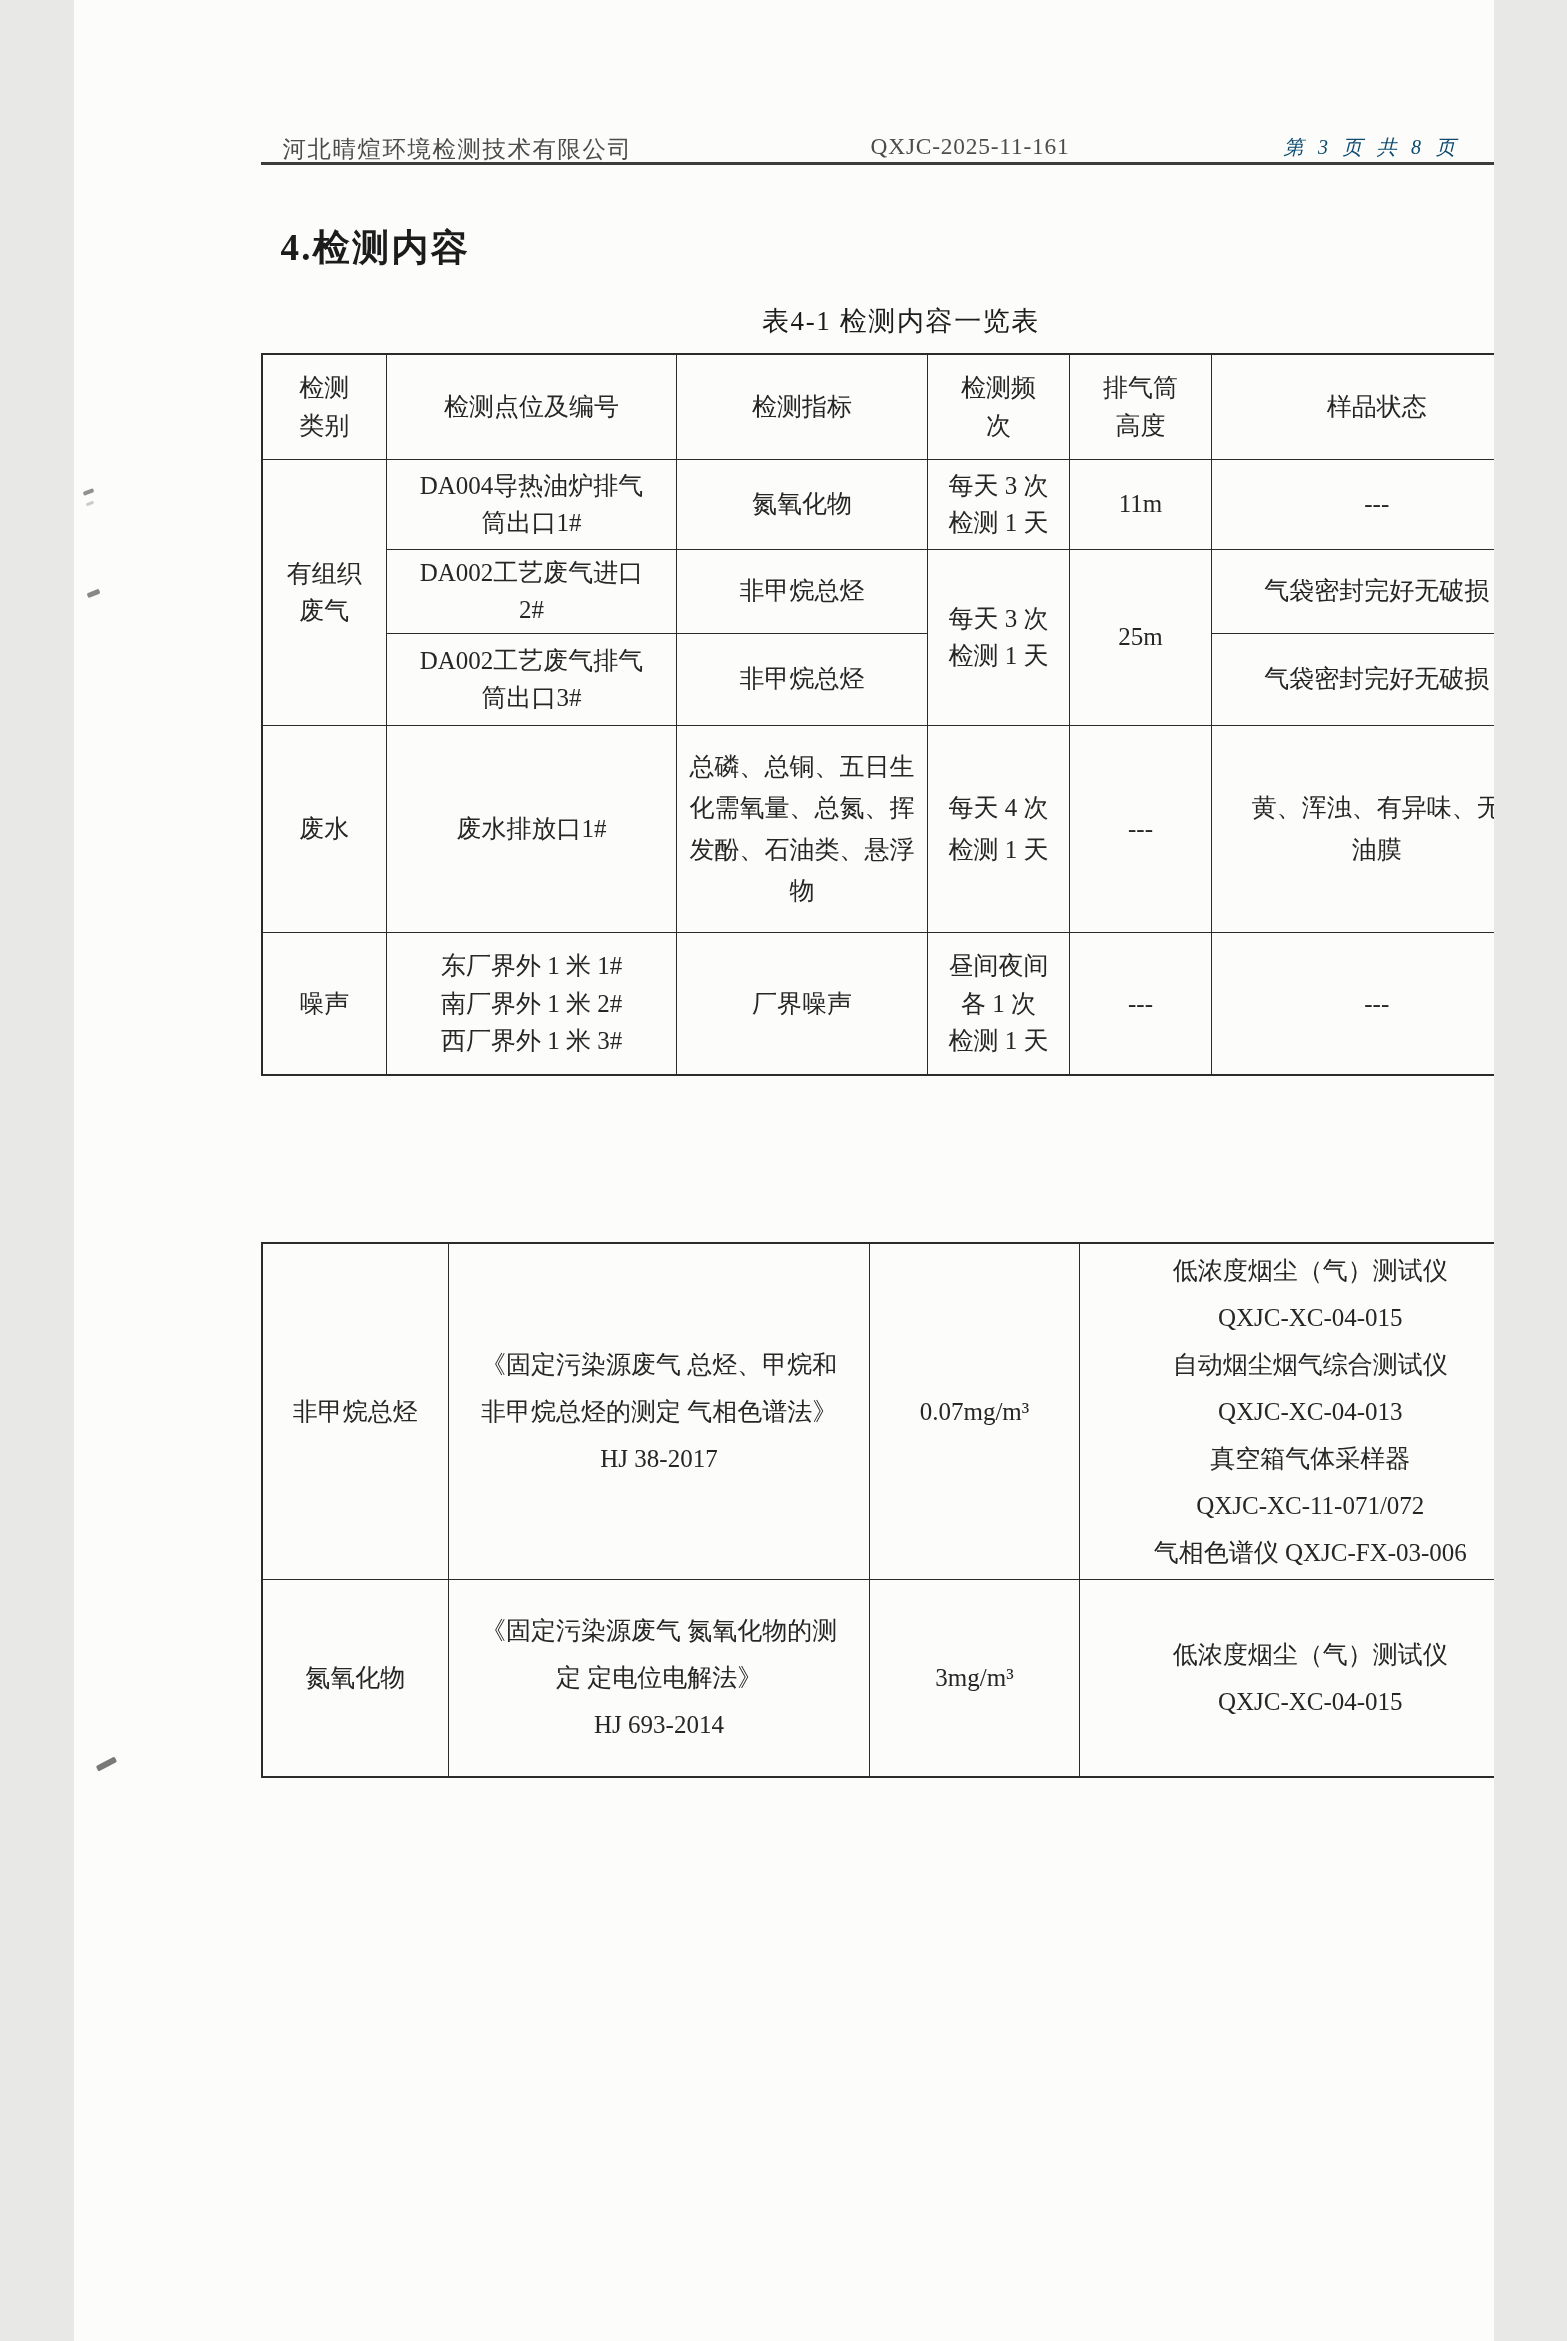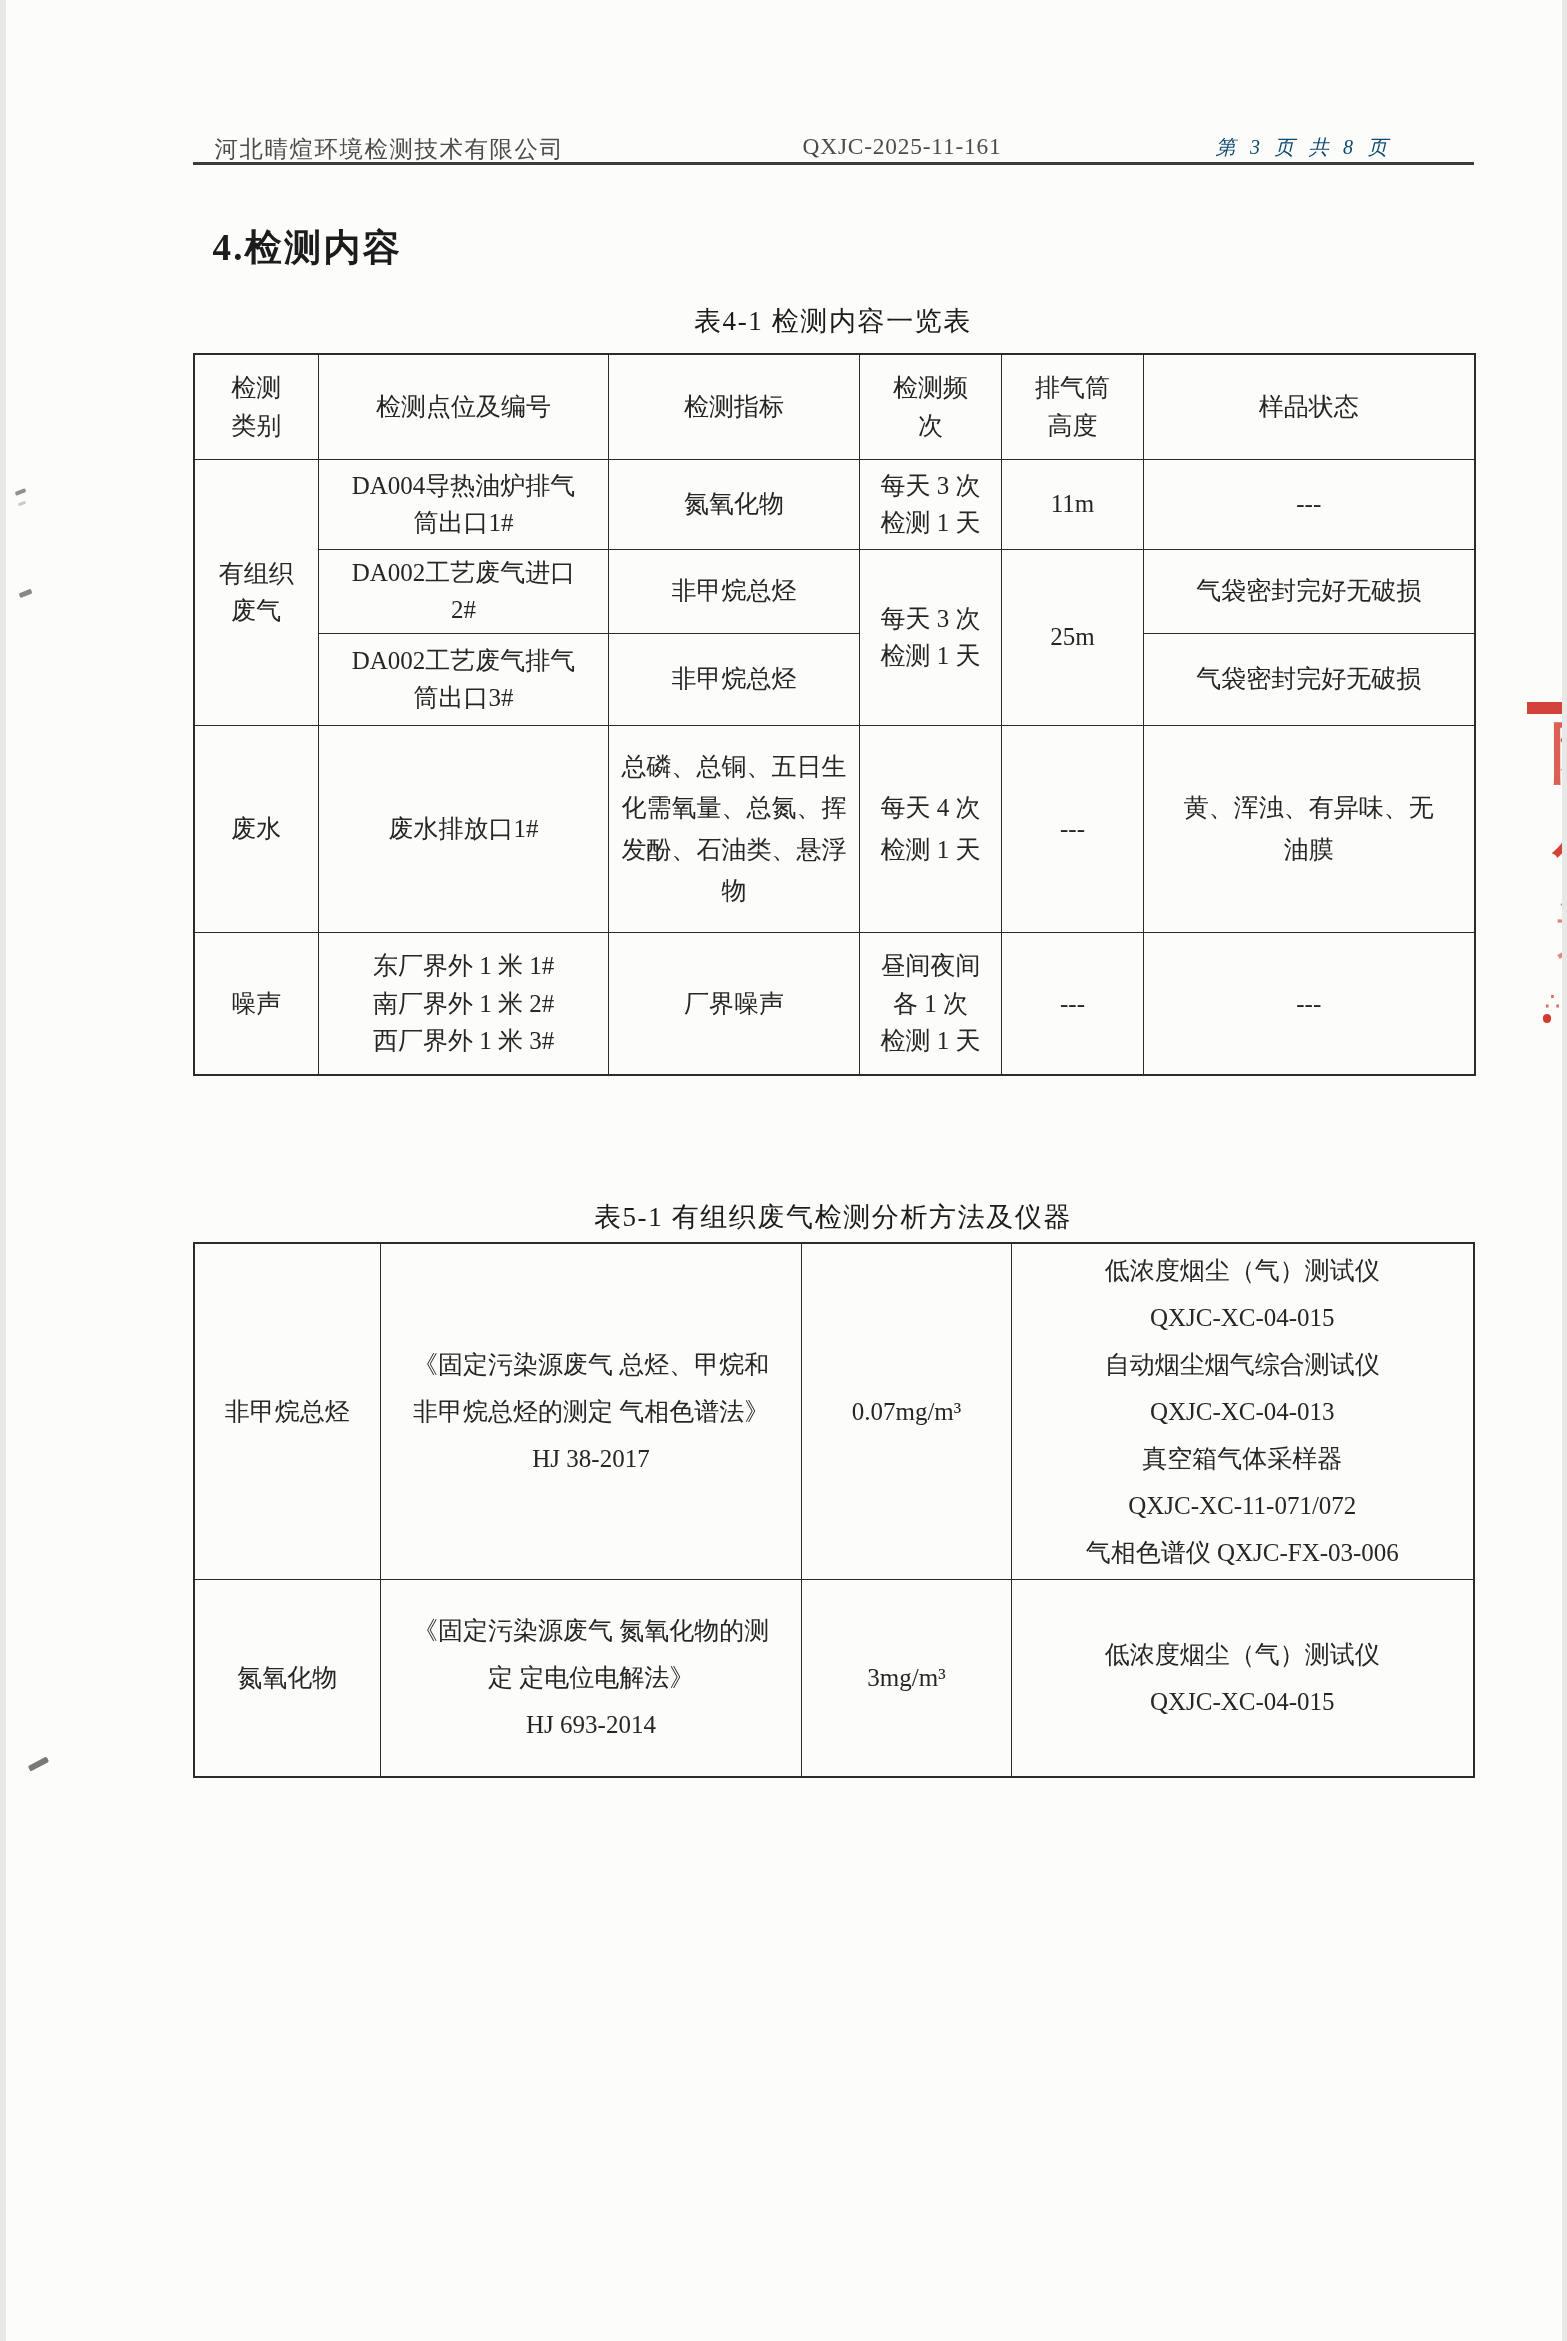--- a/index.html
+++ b/index.html
@@ -1,17 +1,17 @@
 <!DOCTYPE html>
 <html style="font-size:12.5px"><head>
 <meta charset="utf-8">
 <style>
   html,body{margin:0;padding:0;background:#e8e8e6;}
   .page{
-    position:relative;width:1556px;height:2342px;margin:0 auto;
+    position:relative;width:1420px;height:2342px;margin:0 auto;
     background:#fcfcfa;overflow:hidden;
     font-family:"Liberation Serif","DejaVu Serif",serif;color:#2a2a2a;
   }
   
   .hdr-company{position:absolute;left:209px;top:133px;font-size:23.4px;letter-spacing:1.6px;color:#4c4c4c;}
   .hdr-doc{position:absolute;left:797px;top:133px;font-size:23.4px;letter-spacing:0.8px;color:#4c4c4c;}
   .hdr-page{position:absolute;left:1210px;top:134px;font-size:20px;letter-spacing:4.7px;color:#0c4a6e;font-style:italic;}
   .hdr-rule{position:absolute;left:187px;top:162px;width:1281px;height:3.1px;background:#3c3c3c;}
   
   .sec{position:absolute;left:207px;font-weight:700;font-size:37px;color:#1c1c1c;letter-spacing:2.3px;}
@@ -136,21 +136,20 @@
       <td>厂界噪声</td>
       <td>昼间夜间
 各 1 次
 检测 1 天</td>
       <td>---</td>
       <td>---</td>
     </tr>
   </tbody>
     </table>
 
-  <div class="tcap" id="cap51">表5-1  有组织废气检测分析方法及仪器</div>
 
   <table id="t51">
     <colgroup>
       <col style="width:187px">
         <col style="width:421px">
         <col style="width:210px">
         <col style="width:462px">
     </colgroup>
     <tbody>
     <tr class="r1">

